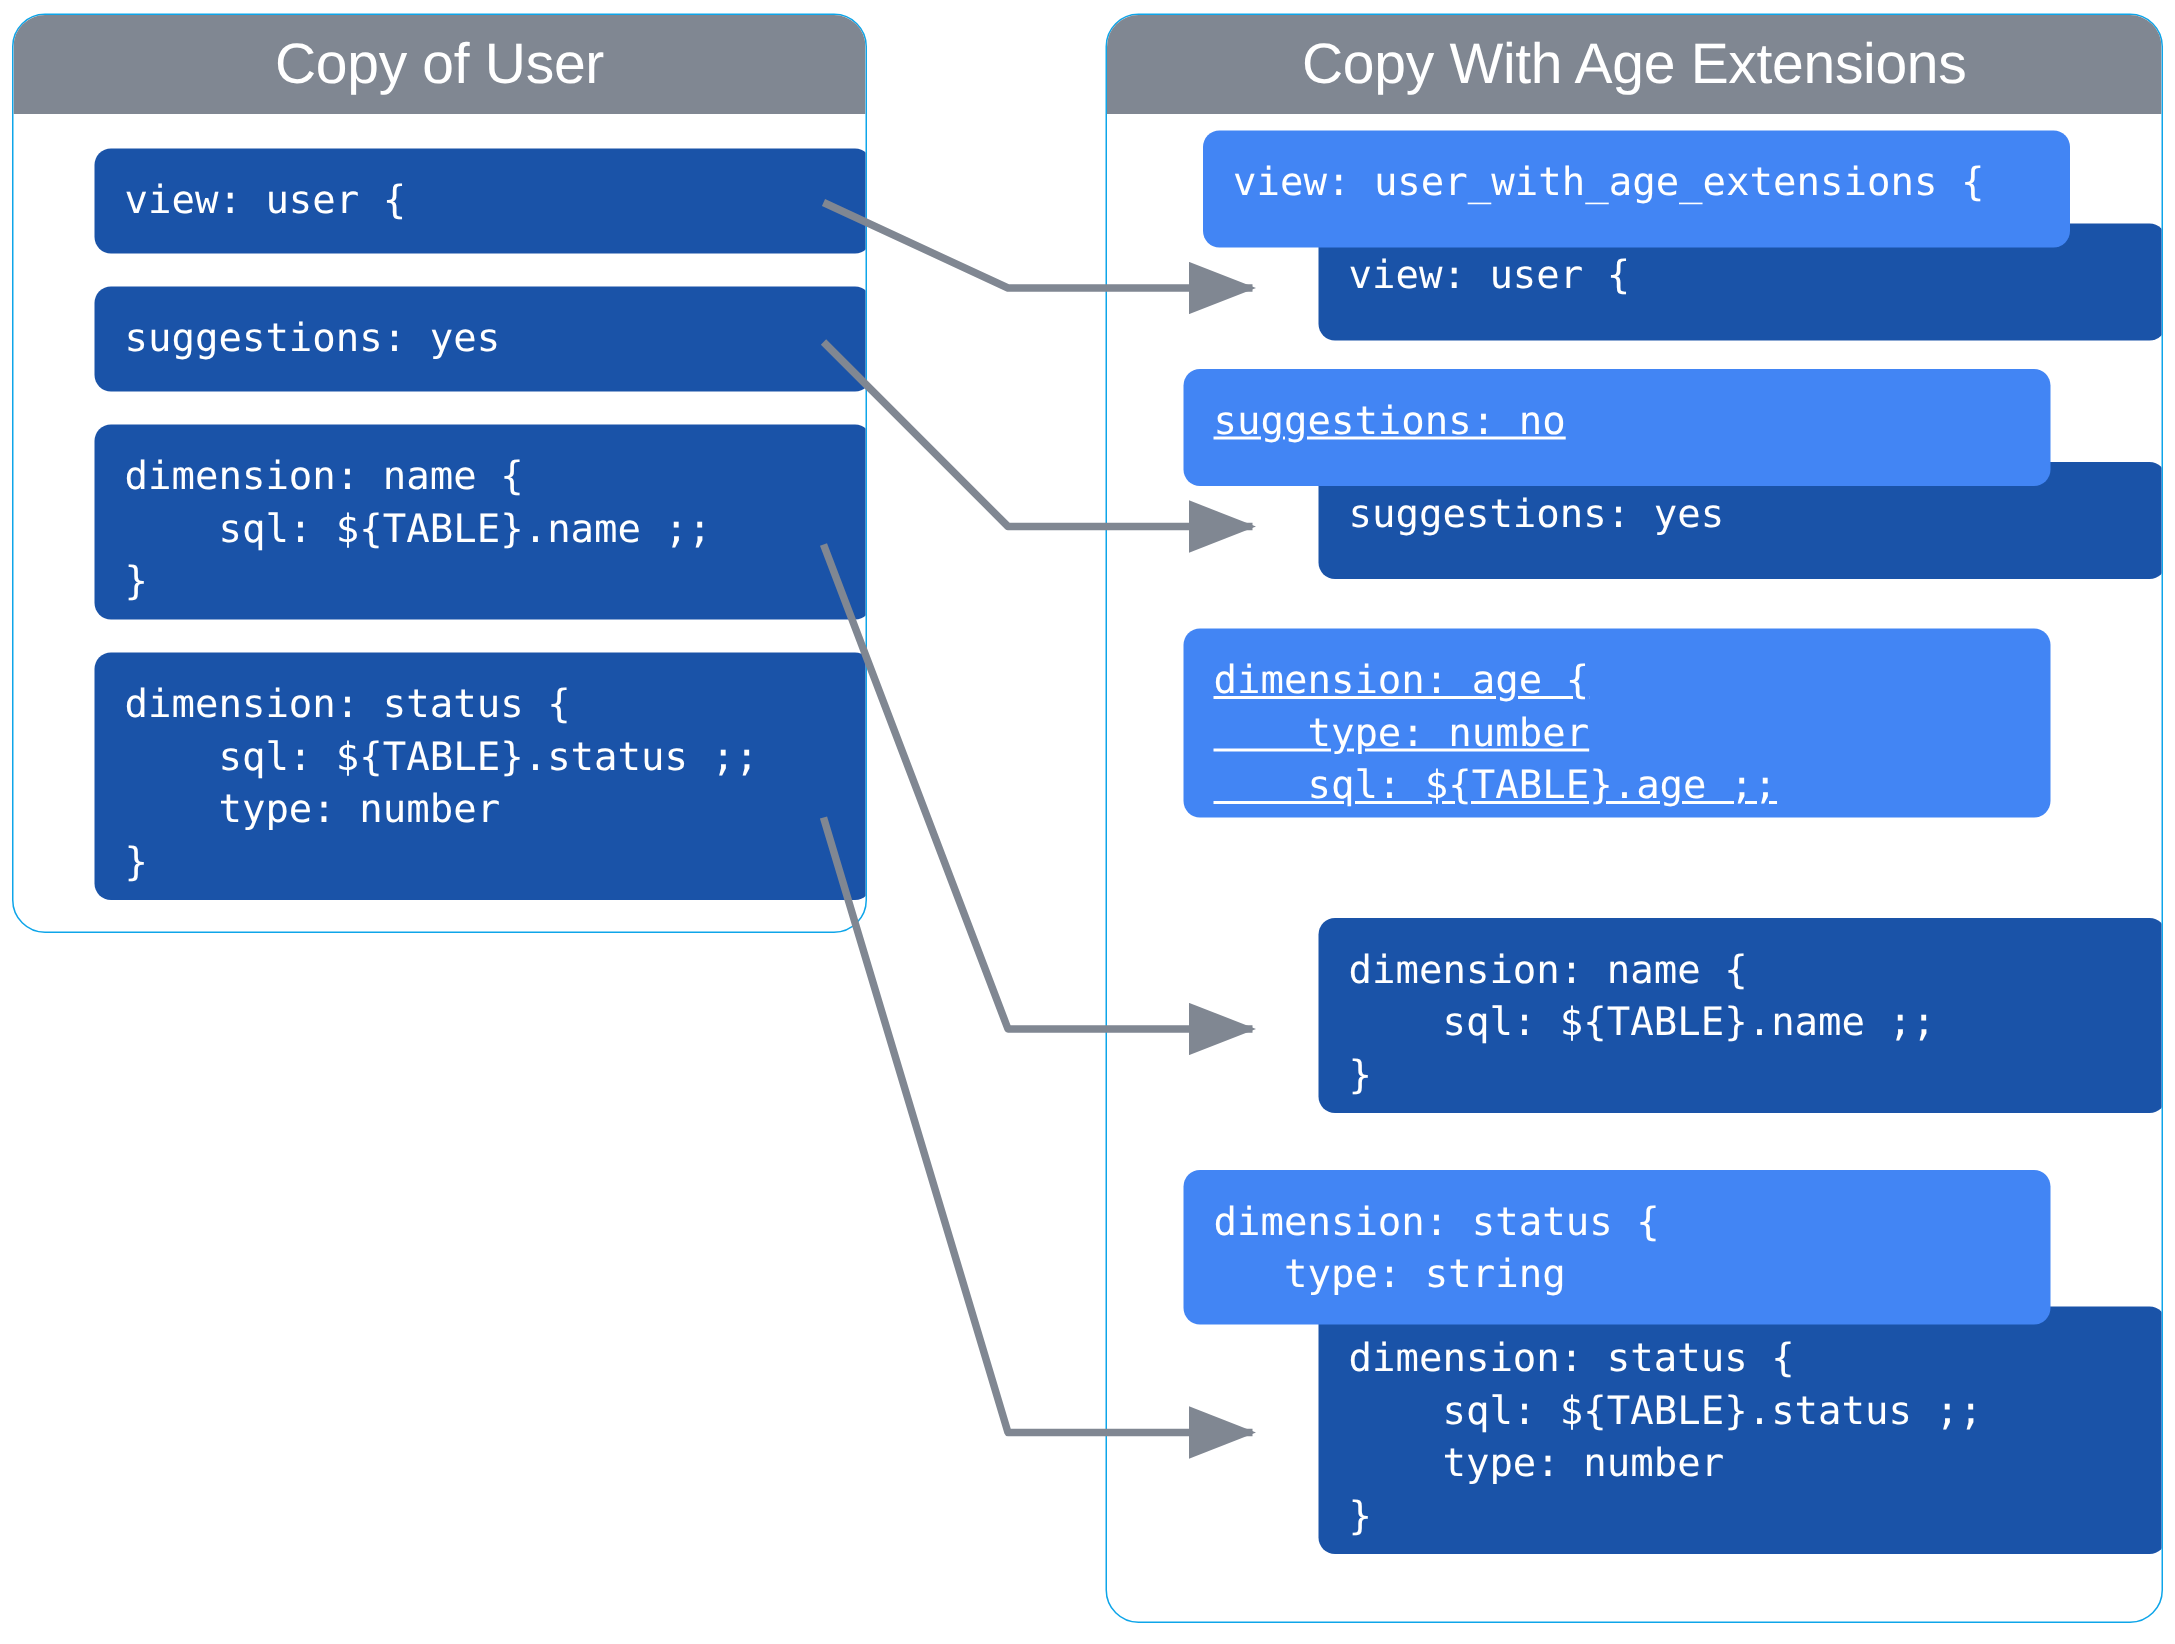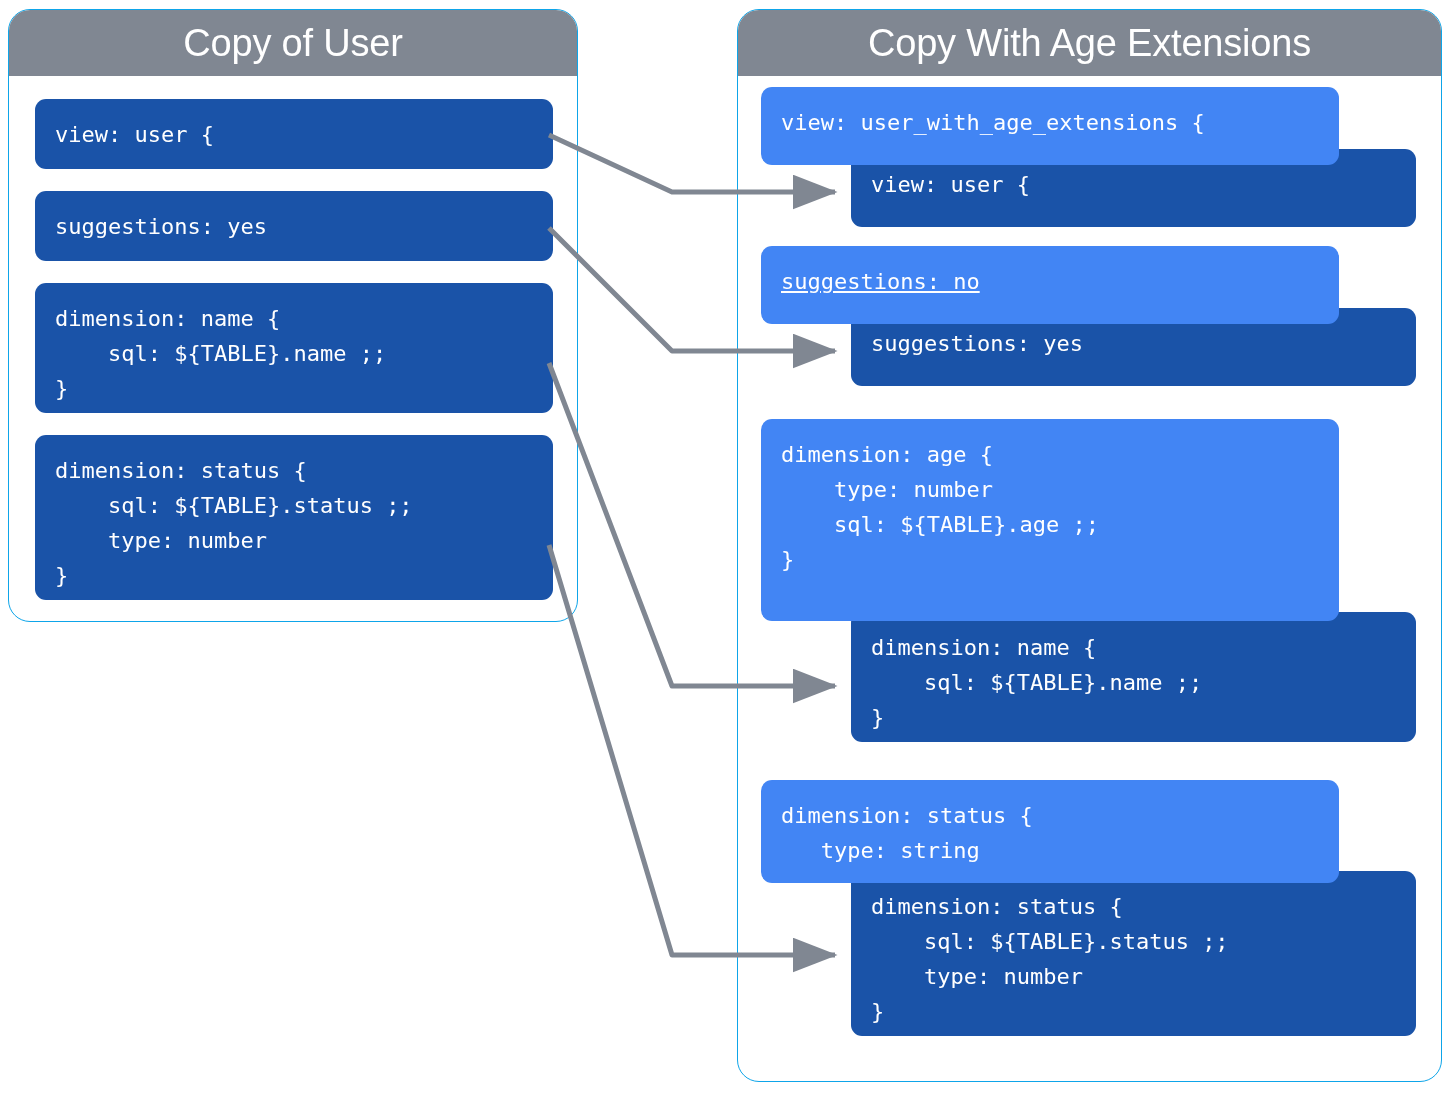--- a/index.html
+++ b/index.html
@@ -40,26 +40,27 @@
     position: relative;
     width: 100%;
   }
 
   
   .code-block {
     position: absolute;
     border-radius: 11px;
     color: #ffffff;
     font-family: "DejaVu Sans Mono", "Liberation Mono", monospace;
-    font-size: 22px;
+    font-size: 26px;
     line-height: 35px;
     white-space: pre;
     box-sizing: border-box;
     padding: 18px 20px;
     overflow: visible;
+    margin-left: 28px;
   }
   .dark  { background: #1a53a8; }
   .light { background: #4285f4; }
 
   
   #connectors {
     position: absolute;
     left: 0; top: 0;
     width: 1450px;
     height: 1096px;
@@ -84,26 +85,26 @@
     type: number
 }</div>
     </div>
   </div>
 
   <div class="panel" id="right-panel" style="left:737px; top:9px; width:705px; height:1073px;">
     <div class="panel-header">Copy With Age Extensions</div>
     <div class="panel-body">
 
       <div class="code-block dark" style="left:113px; top:73px; width:565px; height:78px; z-index:1;">view: user {</div>
-      <div class="code-block light" style="left:23px; top:11px; width:578px; height:78px; z-index:2;">view: user_with_age_extensions {</div>
+      <div class="code-block light" style="left:36px; top:11px; width:578px; height:78px; z-index:2;">view: user_with_age_extensions {</div>
 
       <div class="code-block dark" style="left:113px; top:232px; width:565px; height:78px; z-index:1;">suggestions: yes</div>
       <div class="code-block light" style="left:23px; top:170px; width:578px; height:78px; z-index:2;text-decoration:underline;">suggestions: no</div>
 
-      <div class="code-block light" style="left:23px; top:343px; width:578px; height:202px; z-index:2;">dimension: age {
+      <div class="code-block light" style="left:23px; top:343px; width:578px; height:126px; z-index:2;text-decoration:underline;">dimension: age {
     type: number
     sql: ${TABLE}.age ;;
 }</div>
 
       <div class="code-block dark" style="left:113px; top:536px; width:565px; height:130px; z-index:1;">dimension: name {
     sql: ${TABLE}.name ;;
 }</div>
 
       <div class="code-block dark" style="left:113px; top:795px; width:565px; height:165px; z-index:1;">dimension: status {
     sql: ${TABLE}.status ;;

